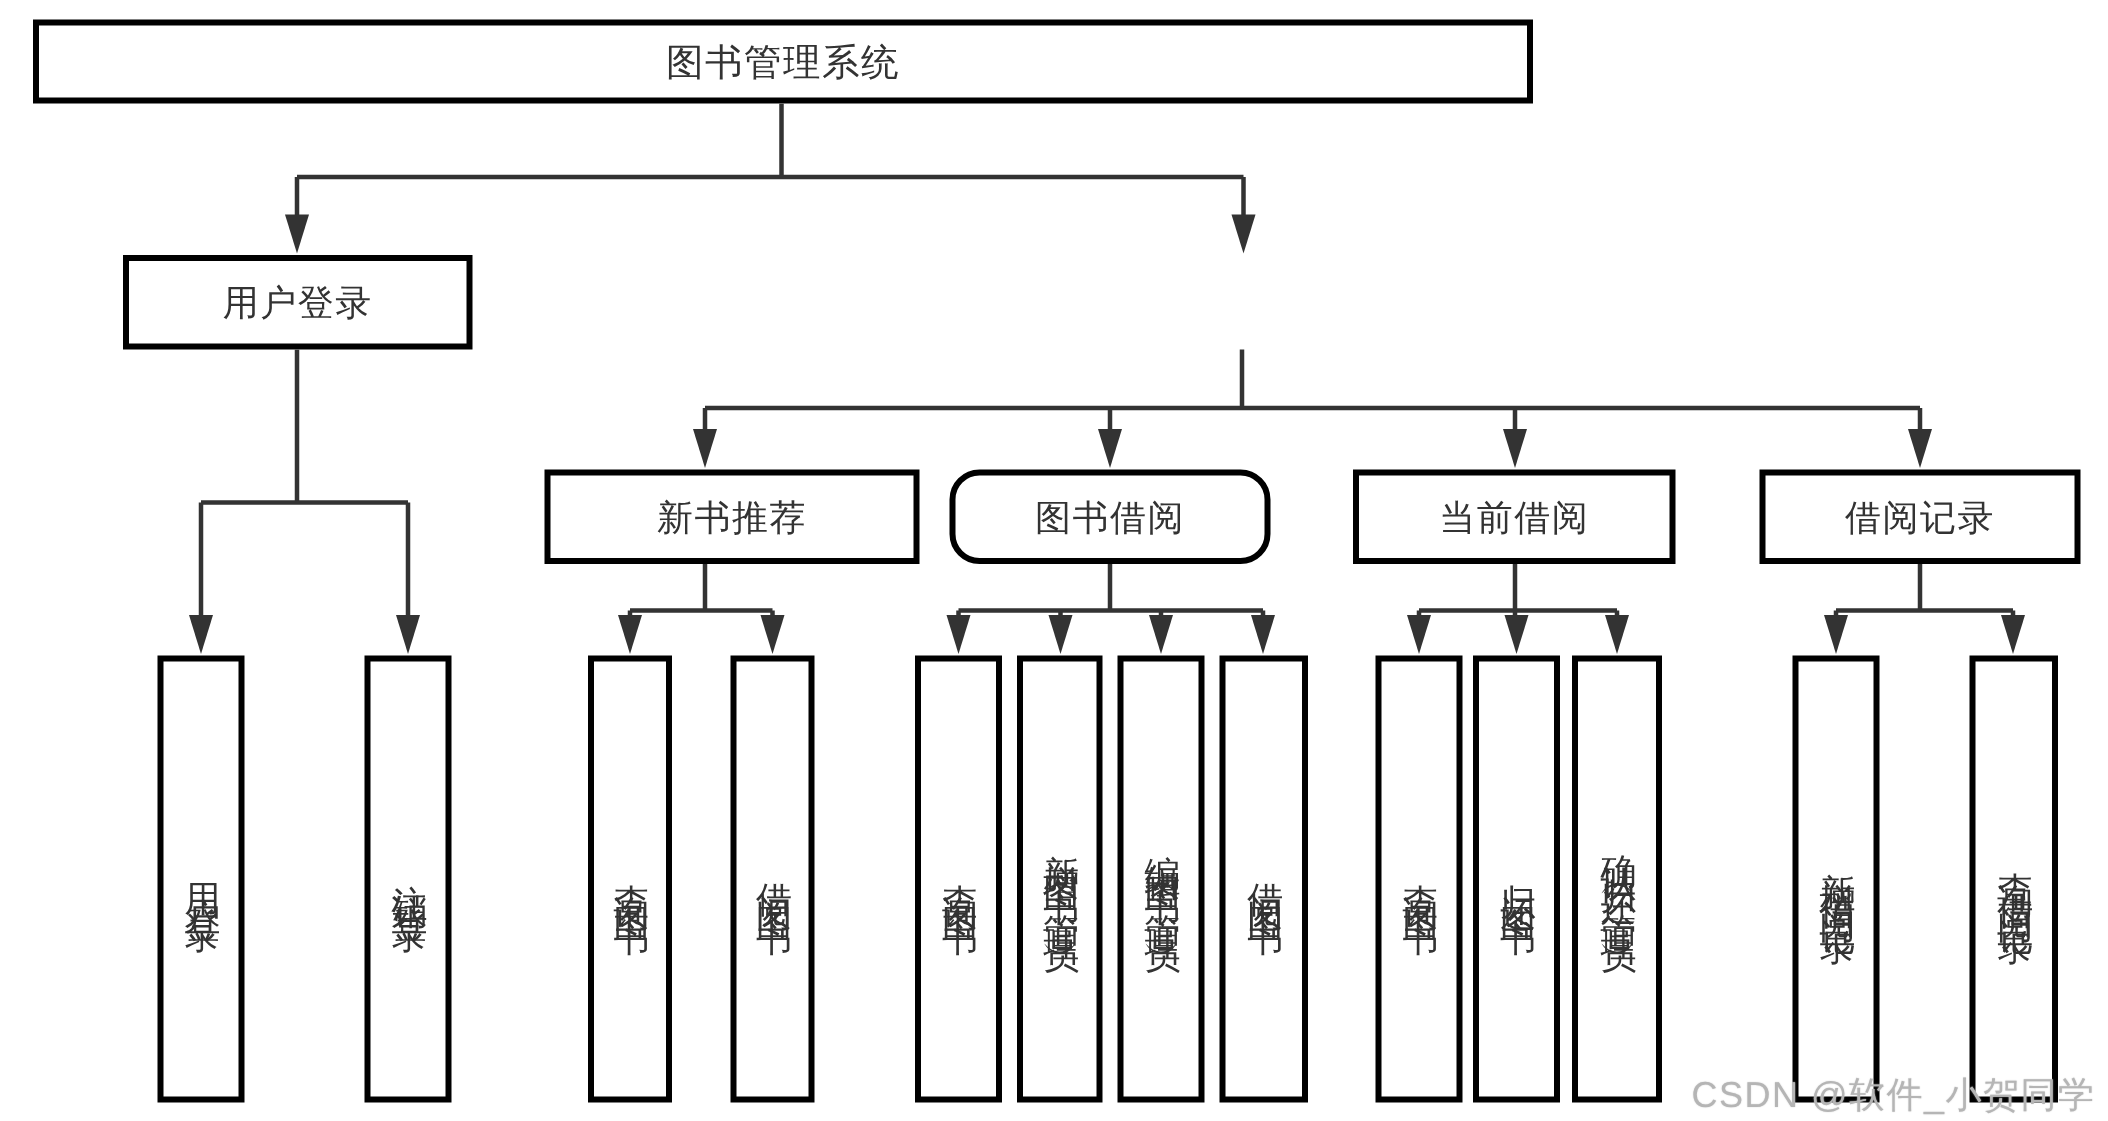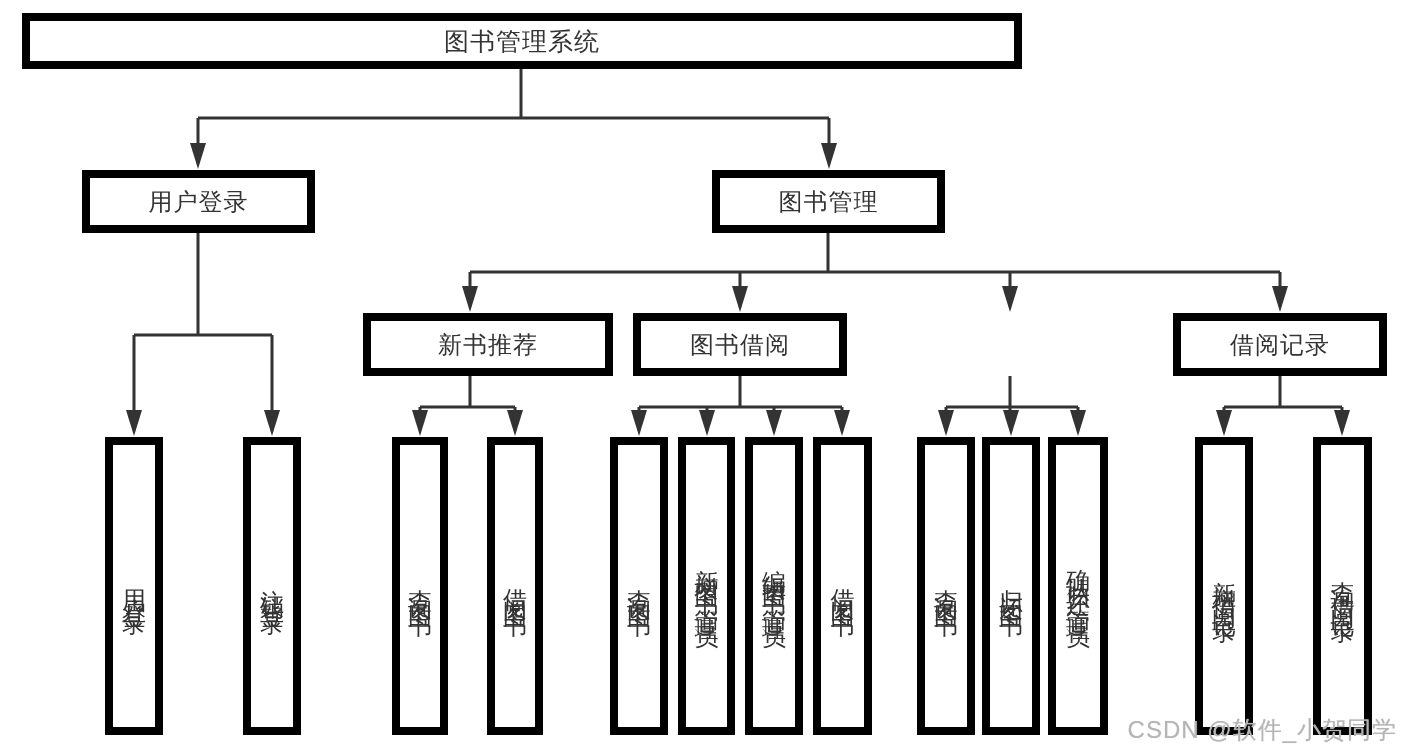--- a/index.html
+++ b/index.html
@@ -8,21 +8,21 @@
     width:1405px;height:747px;
     background:#ffffff;
     font-family:"Liberation Sans", sans-serif;
     color:#333333;
     overflow:hidden;
   }
   #wires{position:absolute;left:0;top:0;width:1405px;height:747px;}
   .node{
     position:absolute;
     background:#ffffff;
-    border:8px solid #000000;
+    border:4px solid #000000;
     box-sizing:border-box;
     display:flex;
     align-items:center;
     justify-content:center;
     font-size:24px;
     color:#333333;
     letter-spacing:1px;
     white-space:nowrap;
   }
   .vnode{
@@ -31,21 +31,21 @@
     letter-spacing:8px;
     line-height:1;
     font-size:24px;
     white-space:normal;
   }
   
   .pos-root   {left:22px;  top:13px;  width:1000px; height:56px; font-size:25px;}
   .pos-login  {left:82px;  top:170px; width:233px;  height:63px;}
   .pos-mgmt   {left:712px; top:170px; width:233px;  height:63px;}
   .pos-rec    {left:363px; top:313px; width:250px;  height:63px;}
-  .pos-borrow {left:633px; top:313px; width:214px;  height:63px;}
+  .pos-borrow {left:633px; top:313px; width:214px;  height:63px;border-radius:20px;}
   .pos-cur    {left:902px; top:313px; width:215px;  height:63px;}
   .pos-hist   {left:1173px;top:313px; width:214px;  height:63px;}
   .leaf{top:437px;height:298px;width:58px;}
   .pos-l0 {left:105px;}
   .pos-l1 {left:243px;}
   .pos-l2 {left:392px;width:56px;}
   .pos-l3 {left:487px;width:56px;}
   .pos-l4 {left:610px;}
   .pos-l5 {left:678px;width:57px;}
   .pos-l6 {left:745px;}
@@ -116,29 +116,29 @@
     </g>
   </svg>
 
   <div class="node pos-root">
     <span>图书管理系统</span>
   </div>
 
   <div class="node pos-login">
     <span>用户登录</span>
   </div>
-  <div class="node pos-mgmt">
-    <span>图书管理</span>
-  </div>
 
   <div class="node pos-rec">
     <span>新书推荐</span>
   </div>
   <div class="node pos-borrow">
     <span>图书借阅</span>
+  </div>
+  <div class="node pos-cur">
+    <span>当前借阅</span>
   </div>
   <div class="node pos-hist">
     <span>借阅记录</span>
   </div>
 
   <div class="node vnode leaf pos-l0">用户登录</div>
   <div class="node vnode leaf pos-l1">注销登录</div>
   <div class="node vnode leaf pos-l2">查询图书</div>
   <div class="node vnode leaf pos-l3">借阅图书</div>
   <div class="node vnode leaf pos-l4">查询图书</div>

